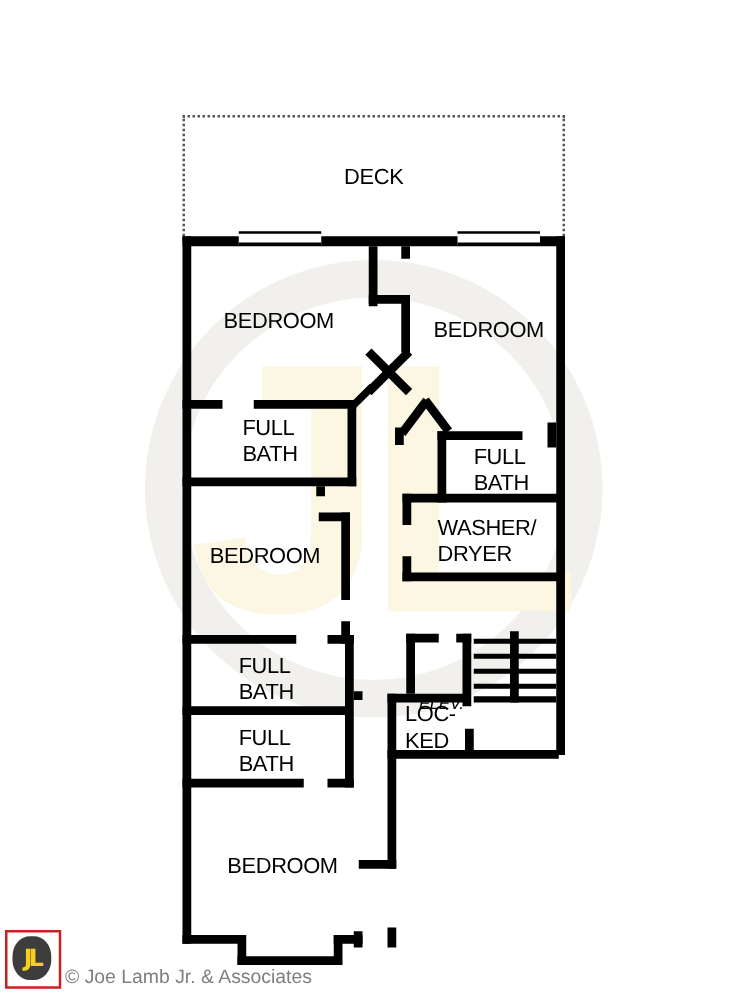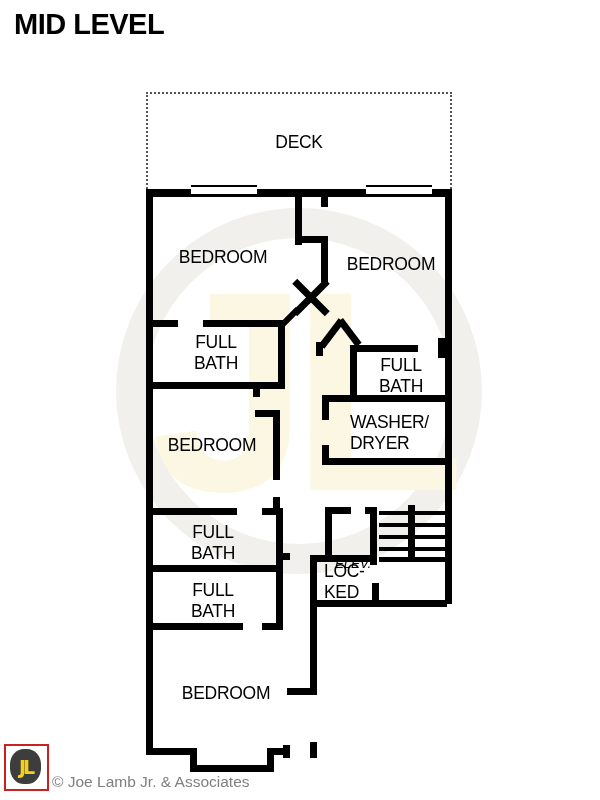--- a/index.html
+++ b/index.html
@@ -6,21 +6,21 @@
   body{width:600px;height:800px;position:relative;overflow:hidden;
        font-family:"Liberation Sans", sans-serif;}
   
   .w{position:absolute;background:#000;z-index:2;}
   .diag{position:absolute;background:#000;z-index:2;}
   
   .win{position:absolute;background:#fff;border-top:2px solid #000;border-bottom:2px solid #000;z-index:3;}
   
   .lbl{position:absolute;color:#000;font-size:17.5px;line-height:21px;letter-spacing:-0.3px;
        white-space:pre-line;z-index:4;}
-  .lbl.ctr{transform:translate(-50%,-50%);text-align:center;}
+  .lbl.ctr{transform:translate(-50%,-50%);}
   
   .title{position:absolute;left:14px;top:8px;font-size:29px;font-weight:bold;
          line-height:33px;letter-spacing:-0.5px;color:#000;z-index:5;}
   
   .deck-outline{position:absolute;left:146px;top:92px;width:302px;height:96px;
                 border:2px dotted #555;z-index:1;}
   
   .wm{position:absolute;left:110px;top:202px;width:378px;height:378px;z-index:0;}
   .wm-ring{position:absolute;left:6px;top:6px;width:306px;height:306px;border:30px solid #f1f0ed;
            border-radius:50%;}
@@ -35,21 +35,20 @@
   .logo-inner{position:absolute;left:4px;top:3px;width:31px;height:35px;background:#3d3d3d;
               border-radius:45%;display:flex;align-items:center;justify-content:center;}
   .logo-jl{color:#f4d01c;font-weight:bold;font-size:19px;letter-spacing:-3px;
            font-family:"DejaVu Sans", sans-serif;}
   .copyright{position:absolute;left:52px;top:773px;font-size:15.5px;color:#7f7f7f;z-index:5;}
 </style>
 </head>
 <body>
 
 <div class="title">
-  <div>MID LEVEL</div>
 </div>
 
 <div class="wm">
   <div class="wm-ring"></div>
   <div class="wm-letters">JL</div>
 </div>
 
 <div>
 
   <div class="deck-outline"></div>

